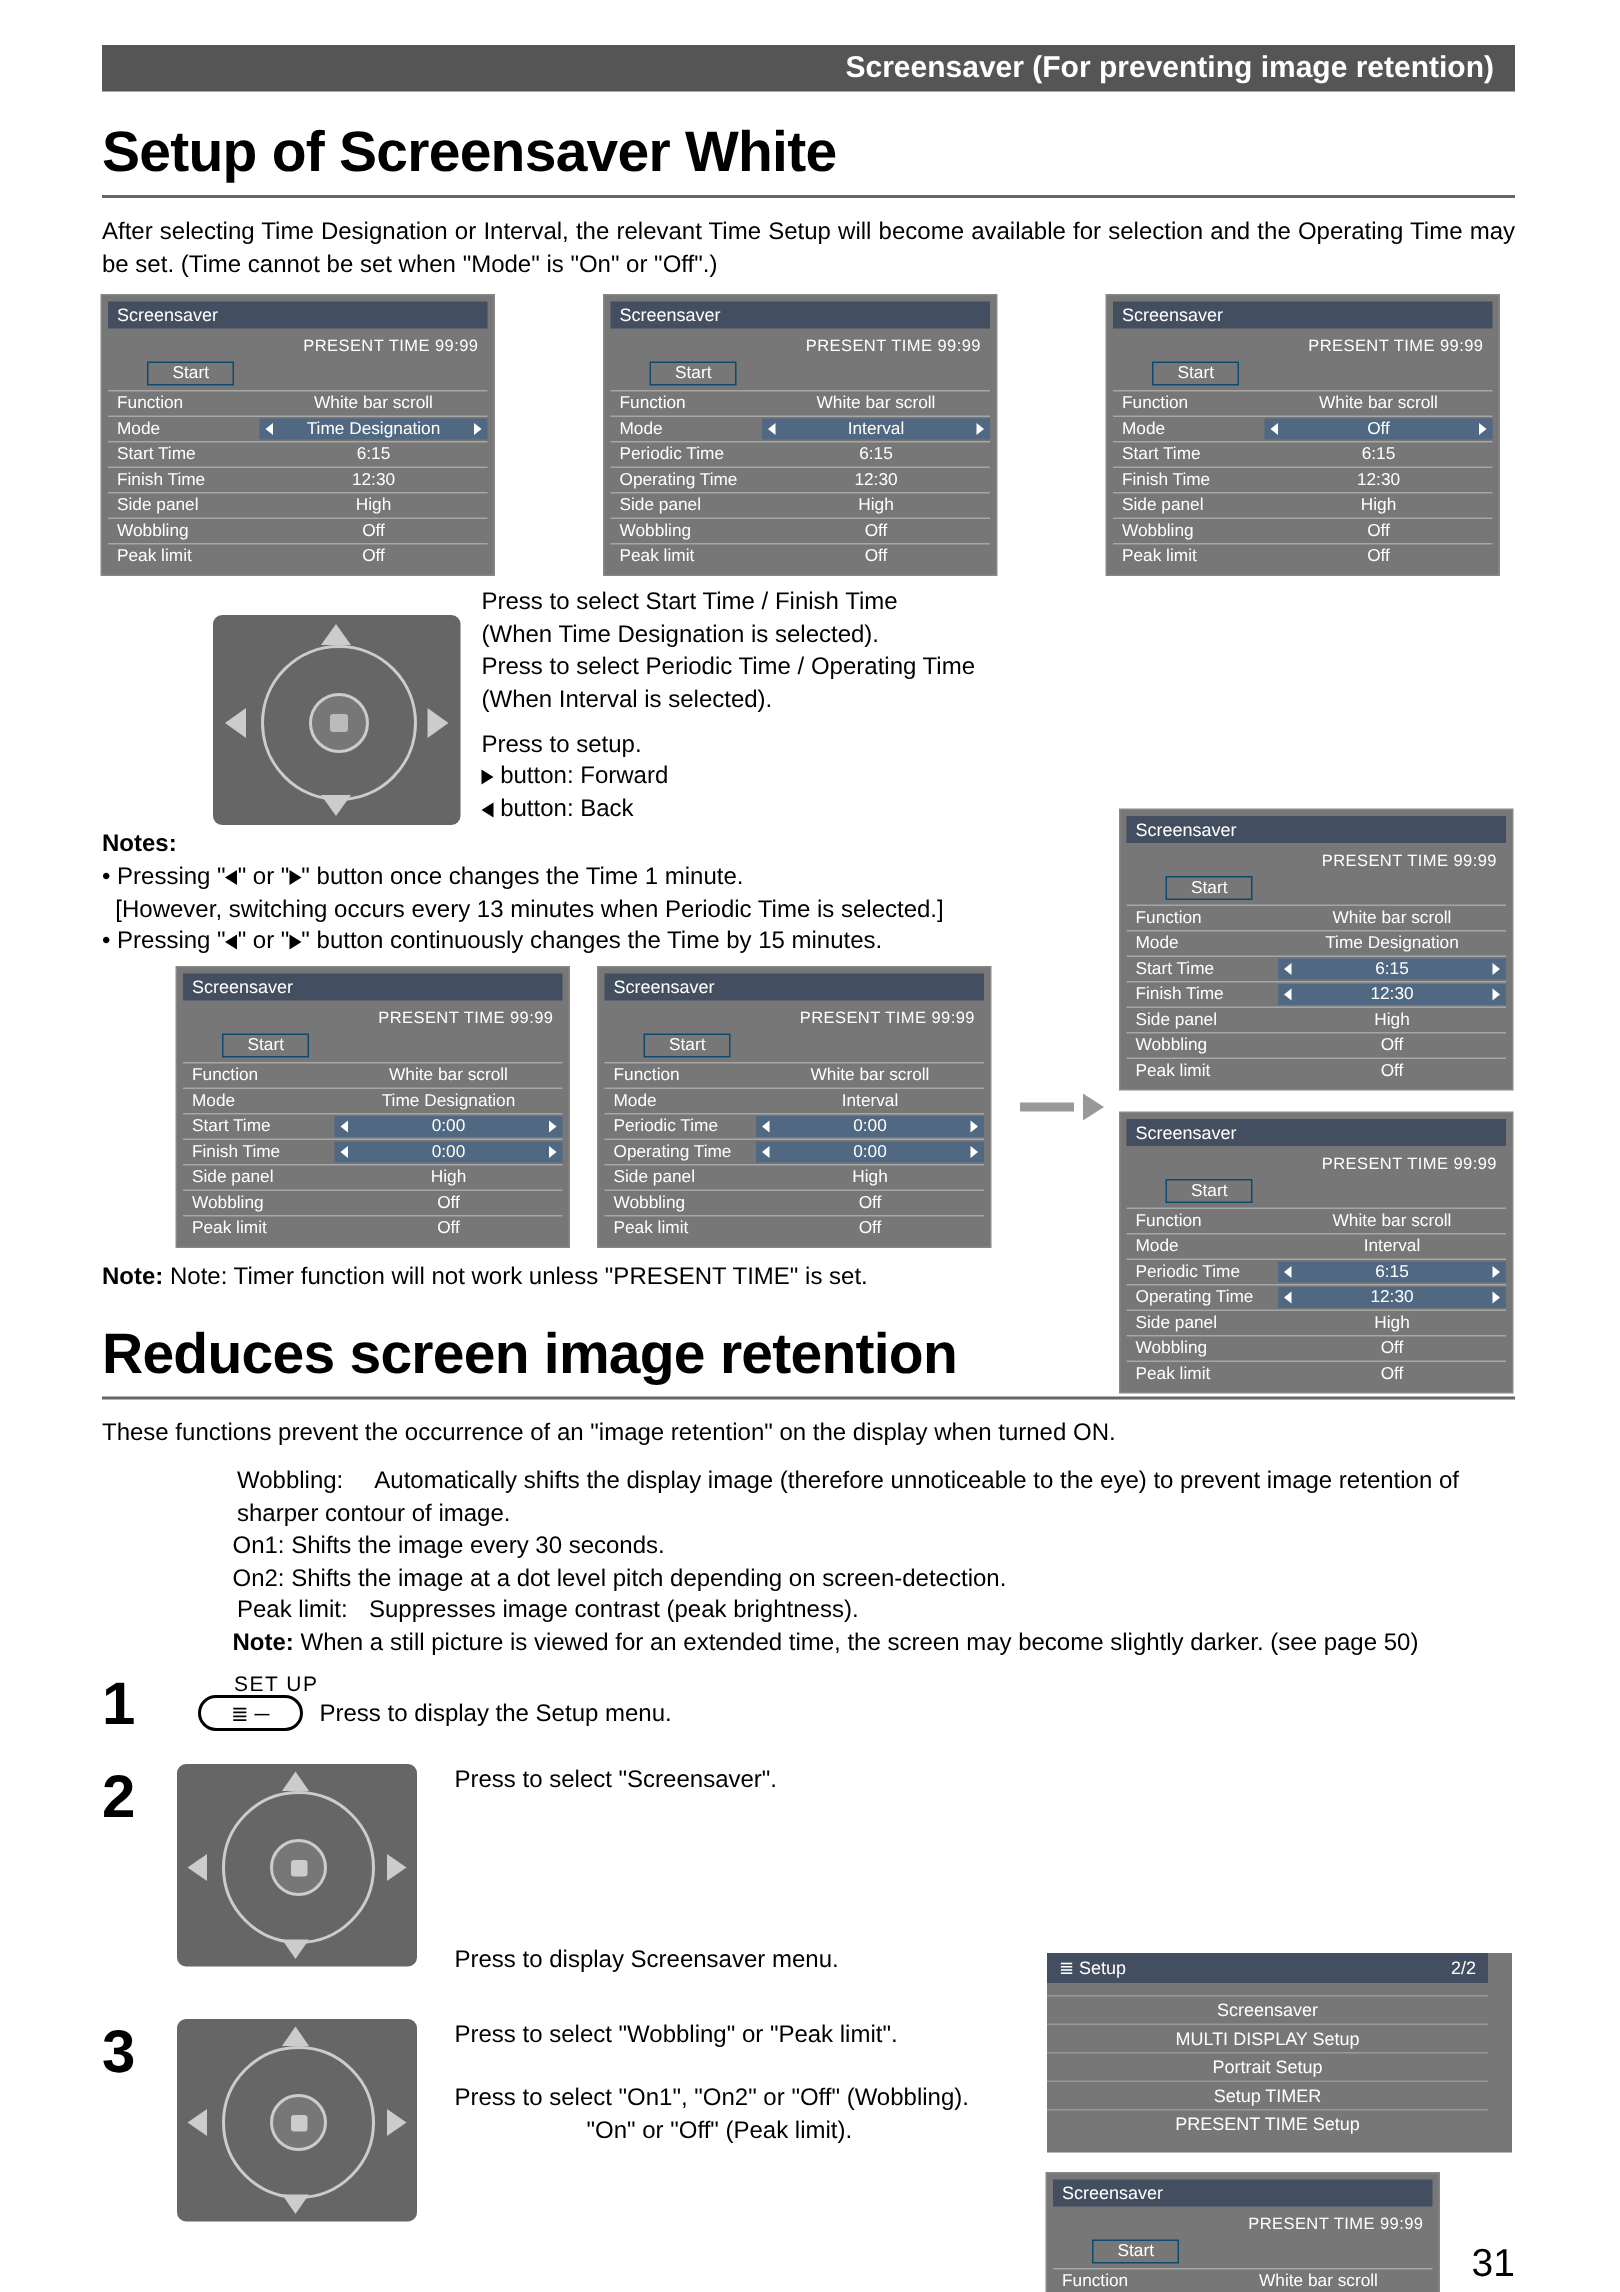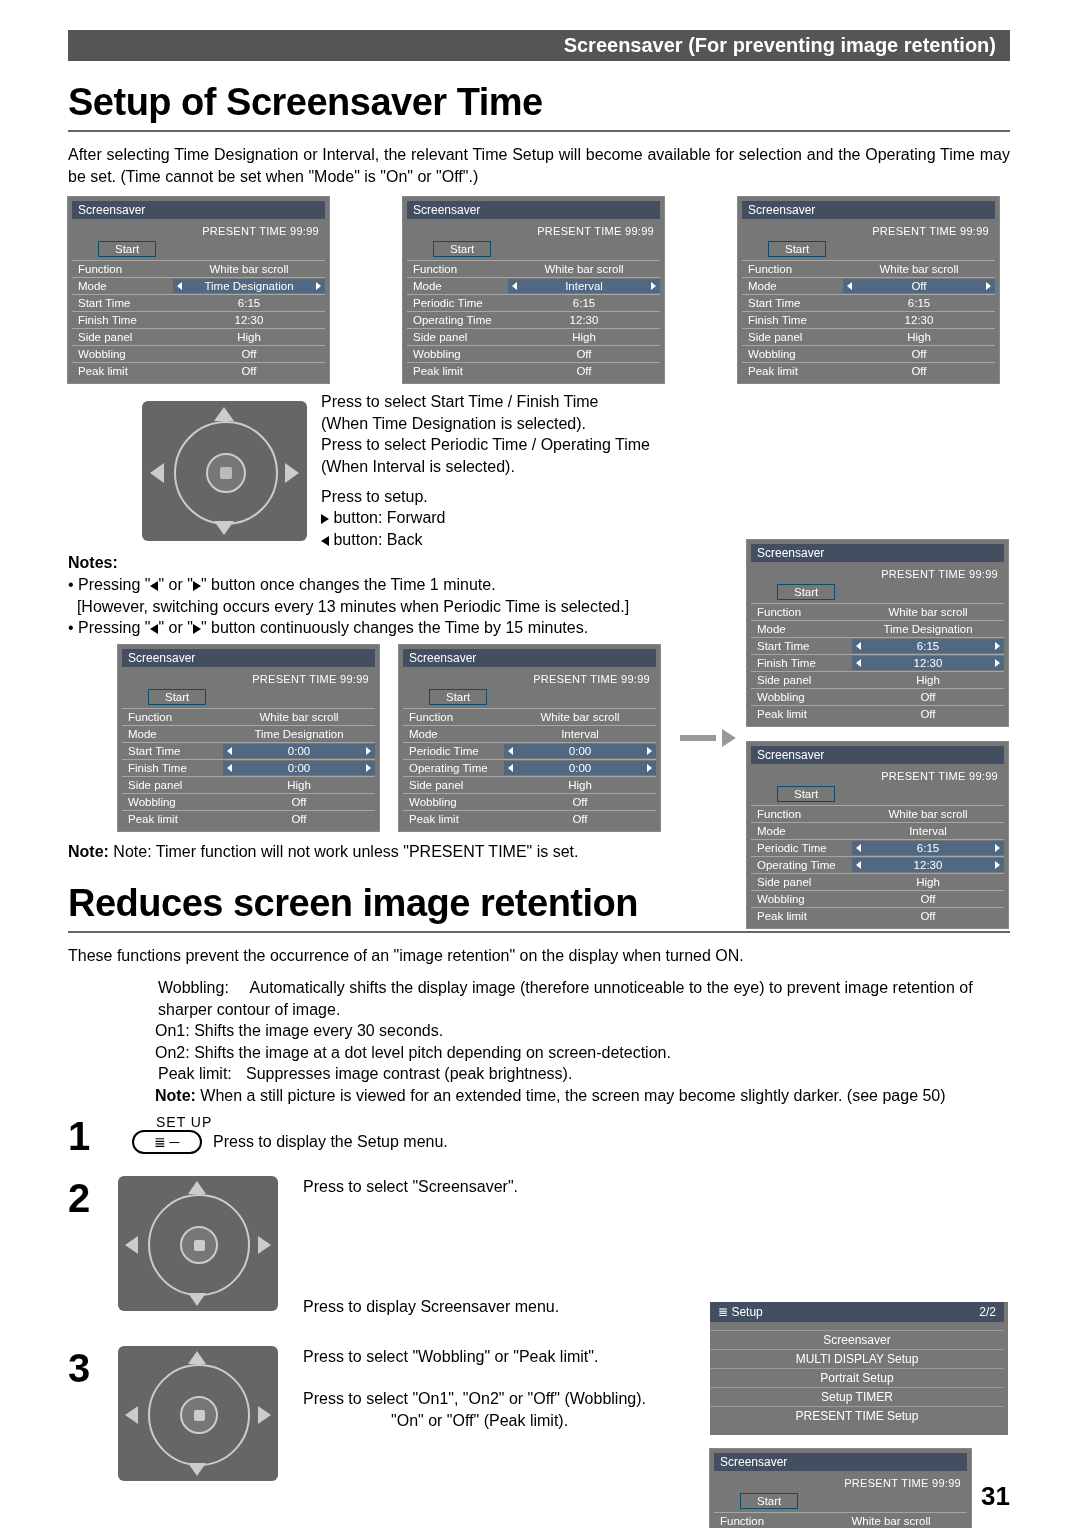--- a/index.html
+++ b/index.html
@@ -15,21 +15,21 @@
 .osd .pt{text-align:right;padding:2px 6px 4px 6px;font-size:11px;letter-spacing:0.3px}
 .osd .start{display:inline-block;border:1px solid #0c4a6e;padding:1px 16px;margin-left:26px;margin-bottom:3px;font-size:11.5px}
 .osd .rw{display:flex;align-items:center;border-top:1px solid rgba(255,255,255,.35);padding:1px 0}
 .osd .rw .lab{width:95px;padding-left:6px}
 .osd .rw .val{flex:1;text-align:center;position:relative;padding:1px 0}
 .osd .rw .hl{background:#516882;color:#fff;padding:1px 0}
 .osd .rw .arr{position:relative}
 .osd .rw .arr:before,.osd .rw .arr:after{content:'';position:absolute;top:3px;width:0;height:0;border-top:4px solid transparent;border-bottom:4px solid transparent}
 .osd .rw .arr.both:before{left:4px;border-right:5px solid #fff}
 .osd .rw .arr.both:after{right:4px;border-left:5px solid #fff}
-.mid-sec{display:flex;gap:14px;margin-top:6px;align-items:center}
+.mid-sec{display:flex;gap:14px;margin-top:6px;align-items:flex-end}
 .remote{width:165px;height:140px;background:#666;border-radius:6px;position:relative;flex-shrink:0}
 .remote .ring{position:absolute;left:32px;top:20px;width:100px;height:100px;border:2px solid #ccc;border-radius:50%}
 .remote .ctr{position:absolute;left:64px;top:52px;width:36px;height:36px;border:2px solid #ccc;border-radius:50%;background:#777;display:flex;align-items:center;justify-content:center}
 .remote .ctr:before{content:'';width:12px;height:12px;background:#bbb;border-radius:2px}
 .remote .tri{position:absolute;width:0;height:0}
 .remote .up{left:72px;top:6px;border-left:10px solid transparent;border-right:10px solid transparent;border-bottom:14px solid #ccc}
 .remote .dn{left:72px;bottom:6px;border-left:10px solid transparent;border-right:10px solid transparent;border-top:14px solid #ccc}
 .remote .lt{left:8px;top:62px;border-top:10px solid transparent;border-bottom:10px solid transparent;border-right:14px solid #ccc}
 .remote .rt{right:8px;top:62px;border-top:10px solid transparent;border-bottom:10px solid transparent;border-left:14px solid #ccc}
 .instr{font-size:16px;line-height:1.35;flex:1}
@@ -55,32 +55,32 @@
 .remote2{width:160px;height:135px;background:#666;border-radius:6px;position:relative;margin-left:50px;margin-top:4px}
 .remote2 .ring{position:absolute;left:30px;top:18px;width:98px;height:98px;border:2px solid #ccc;border-radius:50%}
 .remote2 .ctr{position:absolute;left:62px;top:50px;width:34px;height:34px;border:2px solid #ccc;border-radius:50%;background:#777;display:flex;align-items:center;justify-content:center}
 .remote2 .ctr .sq{width:11px;height:11px;background:#ccc;border-radius:2px}
 .remote2 .tri{position:absolute;width:0;height:0}
 .remote2 .up{left:70px;top:5px;border-left:9px solid transparent;border-right:9px solid transparent;border-bottom:13px solid #ccc}
 .remote2 .dn{left:70px;bottom:5px;border-left:9px solid transparent;border-right:9px solid transparent;border-top:13px solid #ccc}
 .remote2 .lt{left:7px;top:60px;border-top:9px solid transparent;border-bottom:9px solid transparent;border-right:13px solid #ccc}
 .remote2 .rt{right:7px;top:60px;border-top:9px solid transparent;border-bottom:9px solid transparent;border-left:13px solid #ccc}
 .rside{position:absolute;right:72px;top:1302px}
-.setup-menu{background:#777;width:294px;color:#fff;font-size:12px;padding:0 4px 10px 0;margin-bottom:14px}
+.setup-menu{background:#777;width:294px;color:#fff;font-size:12px;padding:0 16px 10px 0;margin-bottom:14px}
 .setup-menu .bar{background:#434f60;padding:3px 8px;display:flex;justify-content:space-between;font-size:12px}
 .setup-menu .it{text-align:center;padding:2px 0;border-top:1px solid rgba(255,255,255,.25)}
-.pg-num{position:absolute;right:70px;bottom:16px;font-size:26px;font-weight:bold}
+.pg-num{position:absolute;right:70px;bottom:4px;font-size:26px;font-weight:normal}
 </style>
 </head>
 <body>
 
 <div class="page">
   <div class="hdr-bar">Screensaver (For preventing image retention)</div>
 
-  <h1>Setup of Screensaver Time</h1>
+  <h1>Setup of Screensaver White</h1>
   <hr class="rule">
   <p class="para">After selecting Time Designation or Interval, the relevant Time Setup will become available for selection and the Operating Time may be set. (Time cannot be set when "Mode" is "On" or "Off".)</p>
 
   <div class="row3">
     <div class="osd">
       <div class="ttl">Screensaver</div>
       <div class="pt">PRESENT  TIME    99:99</div>
       <div class="start">Start</div>
       <div class="rw">
           <div class="lab">Function</div>

